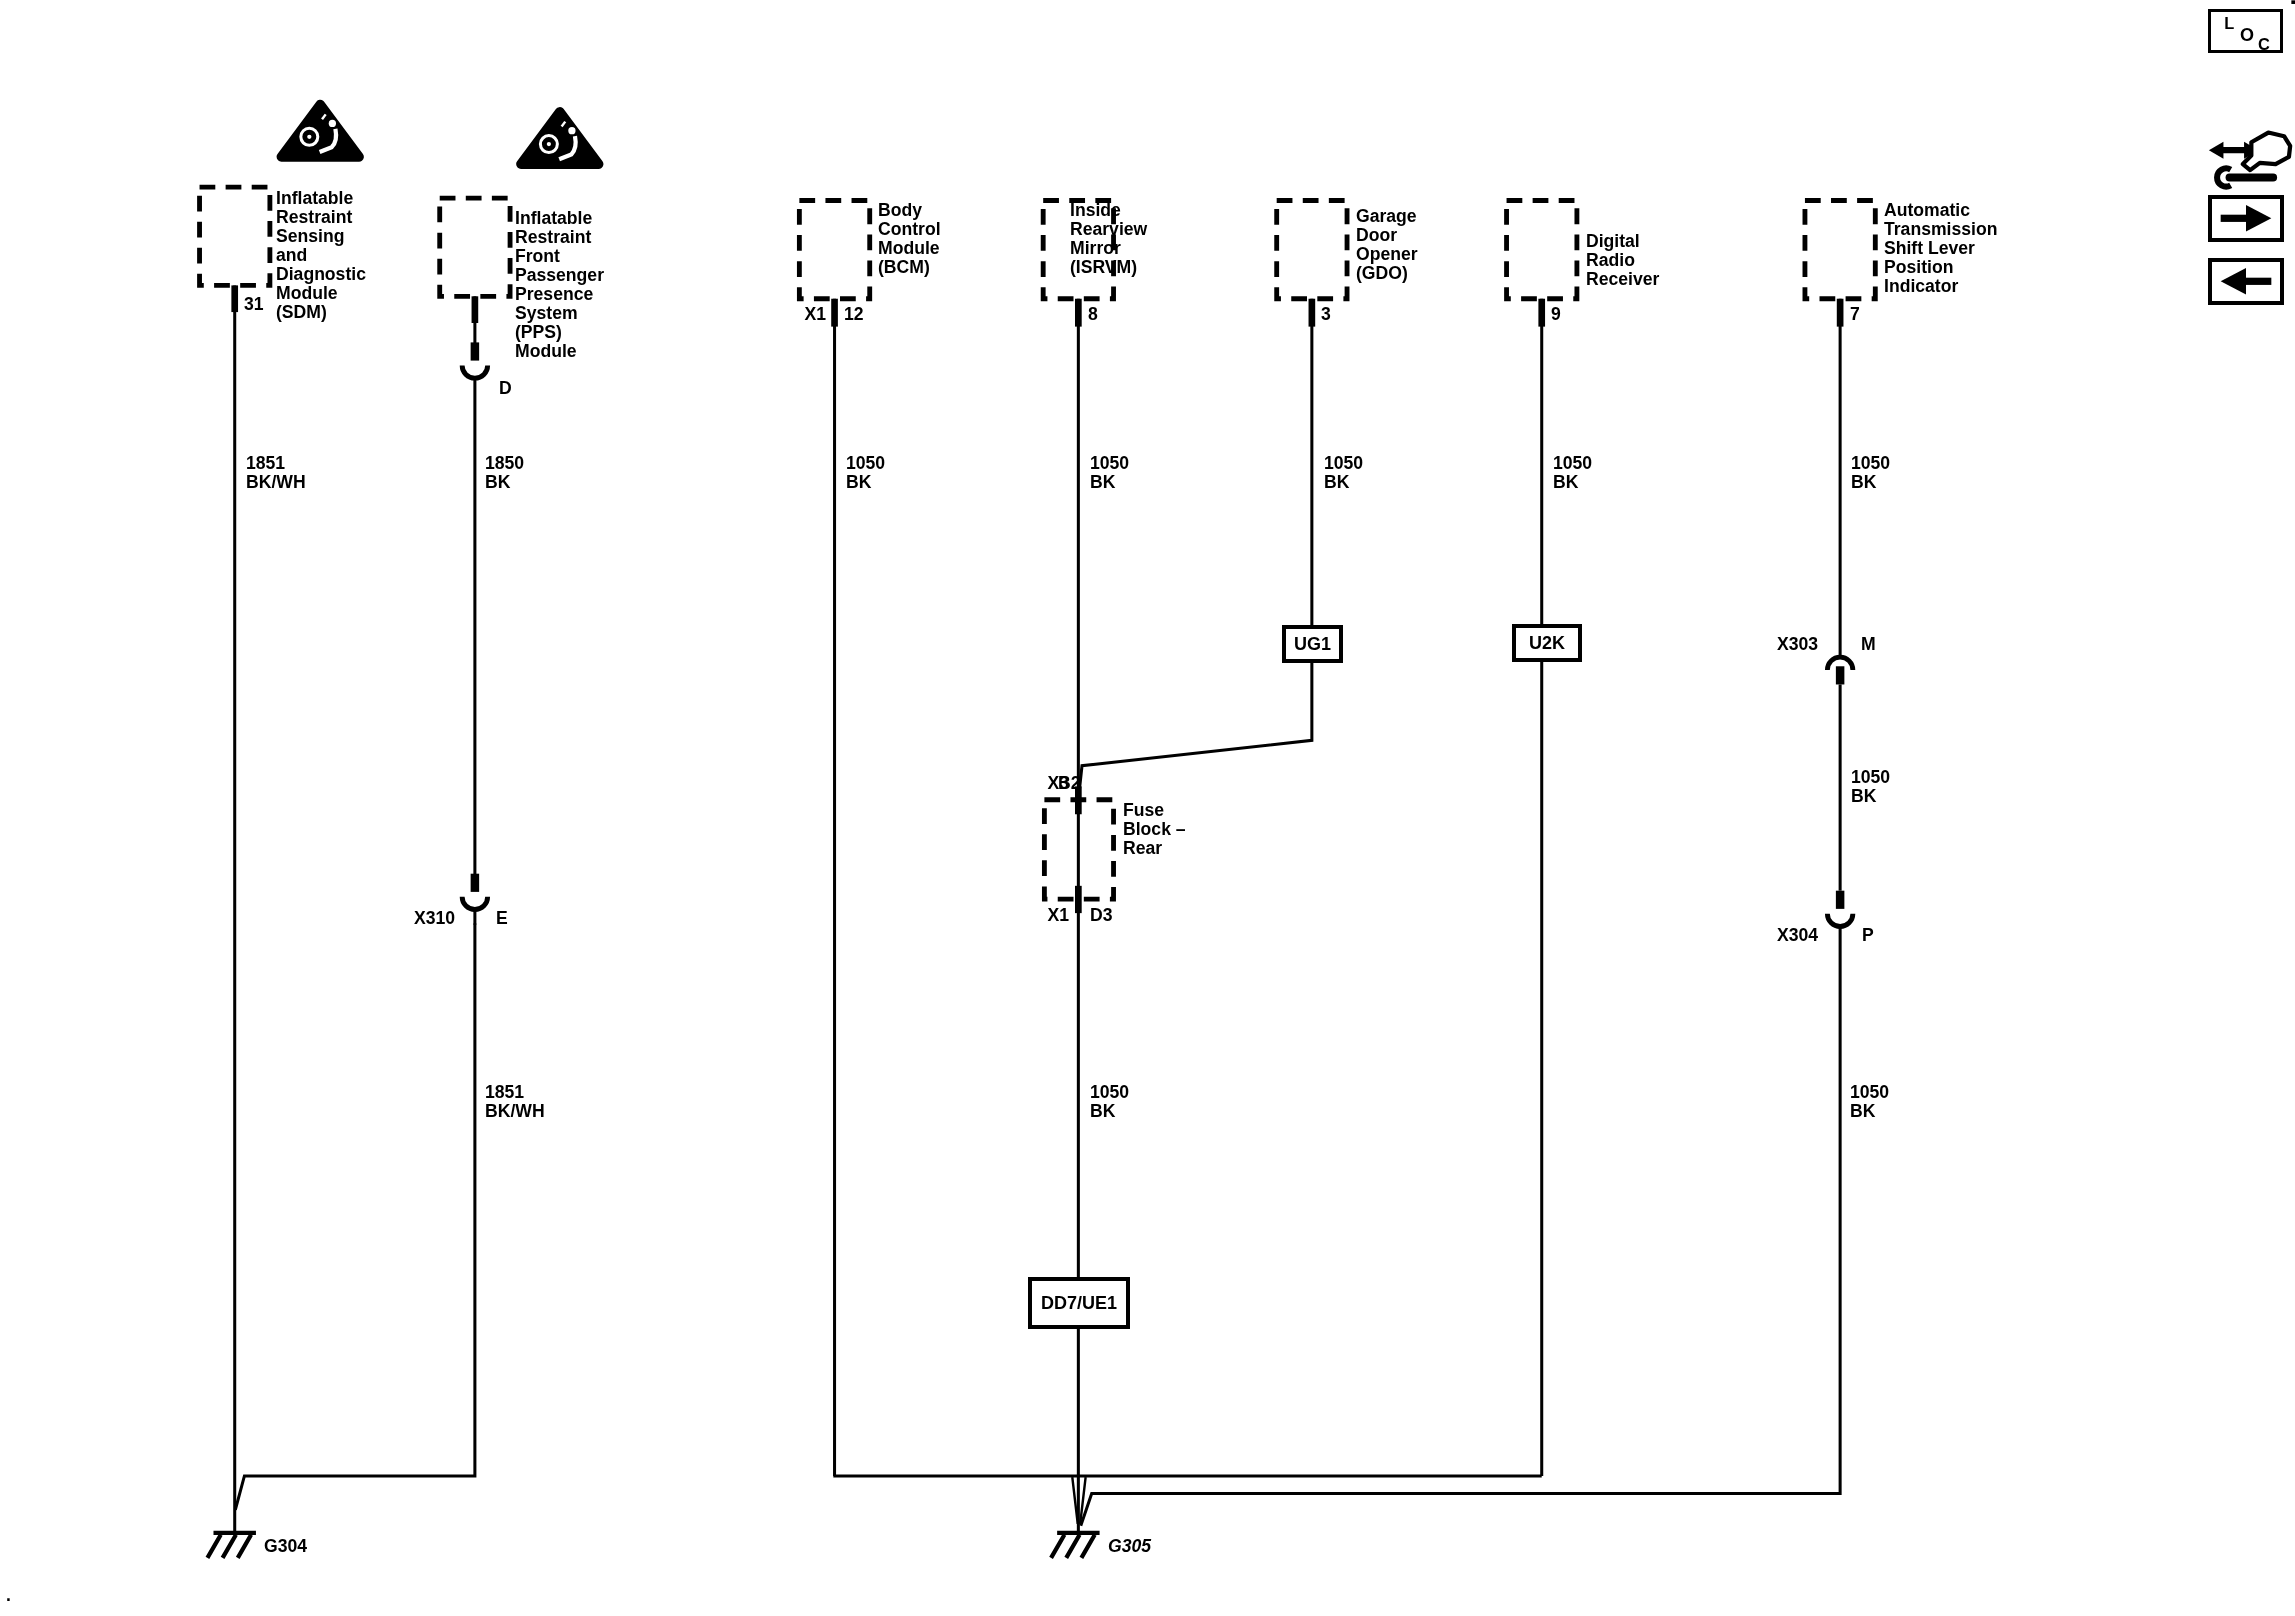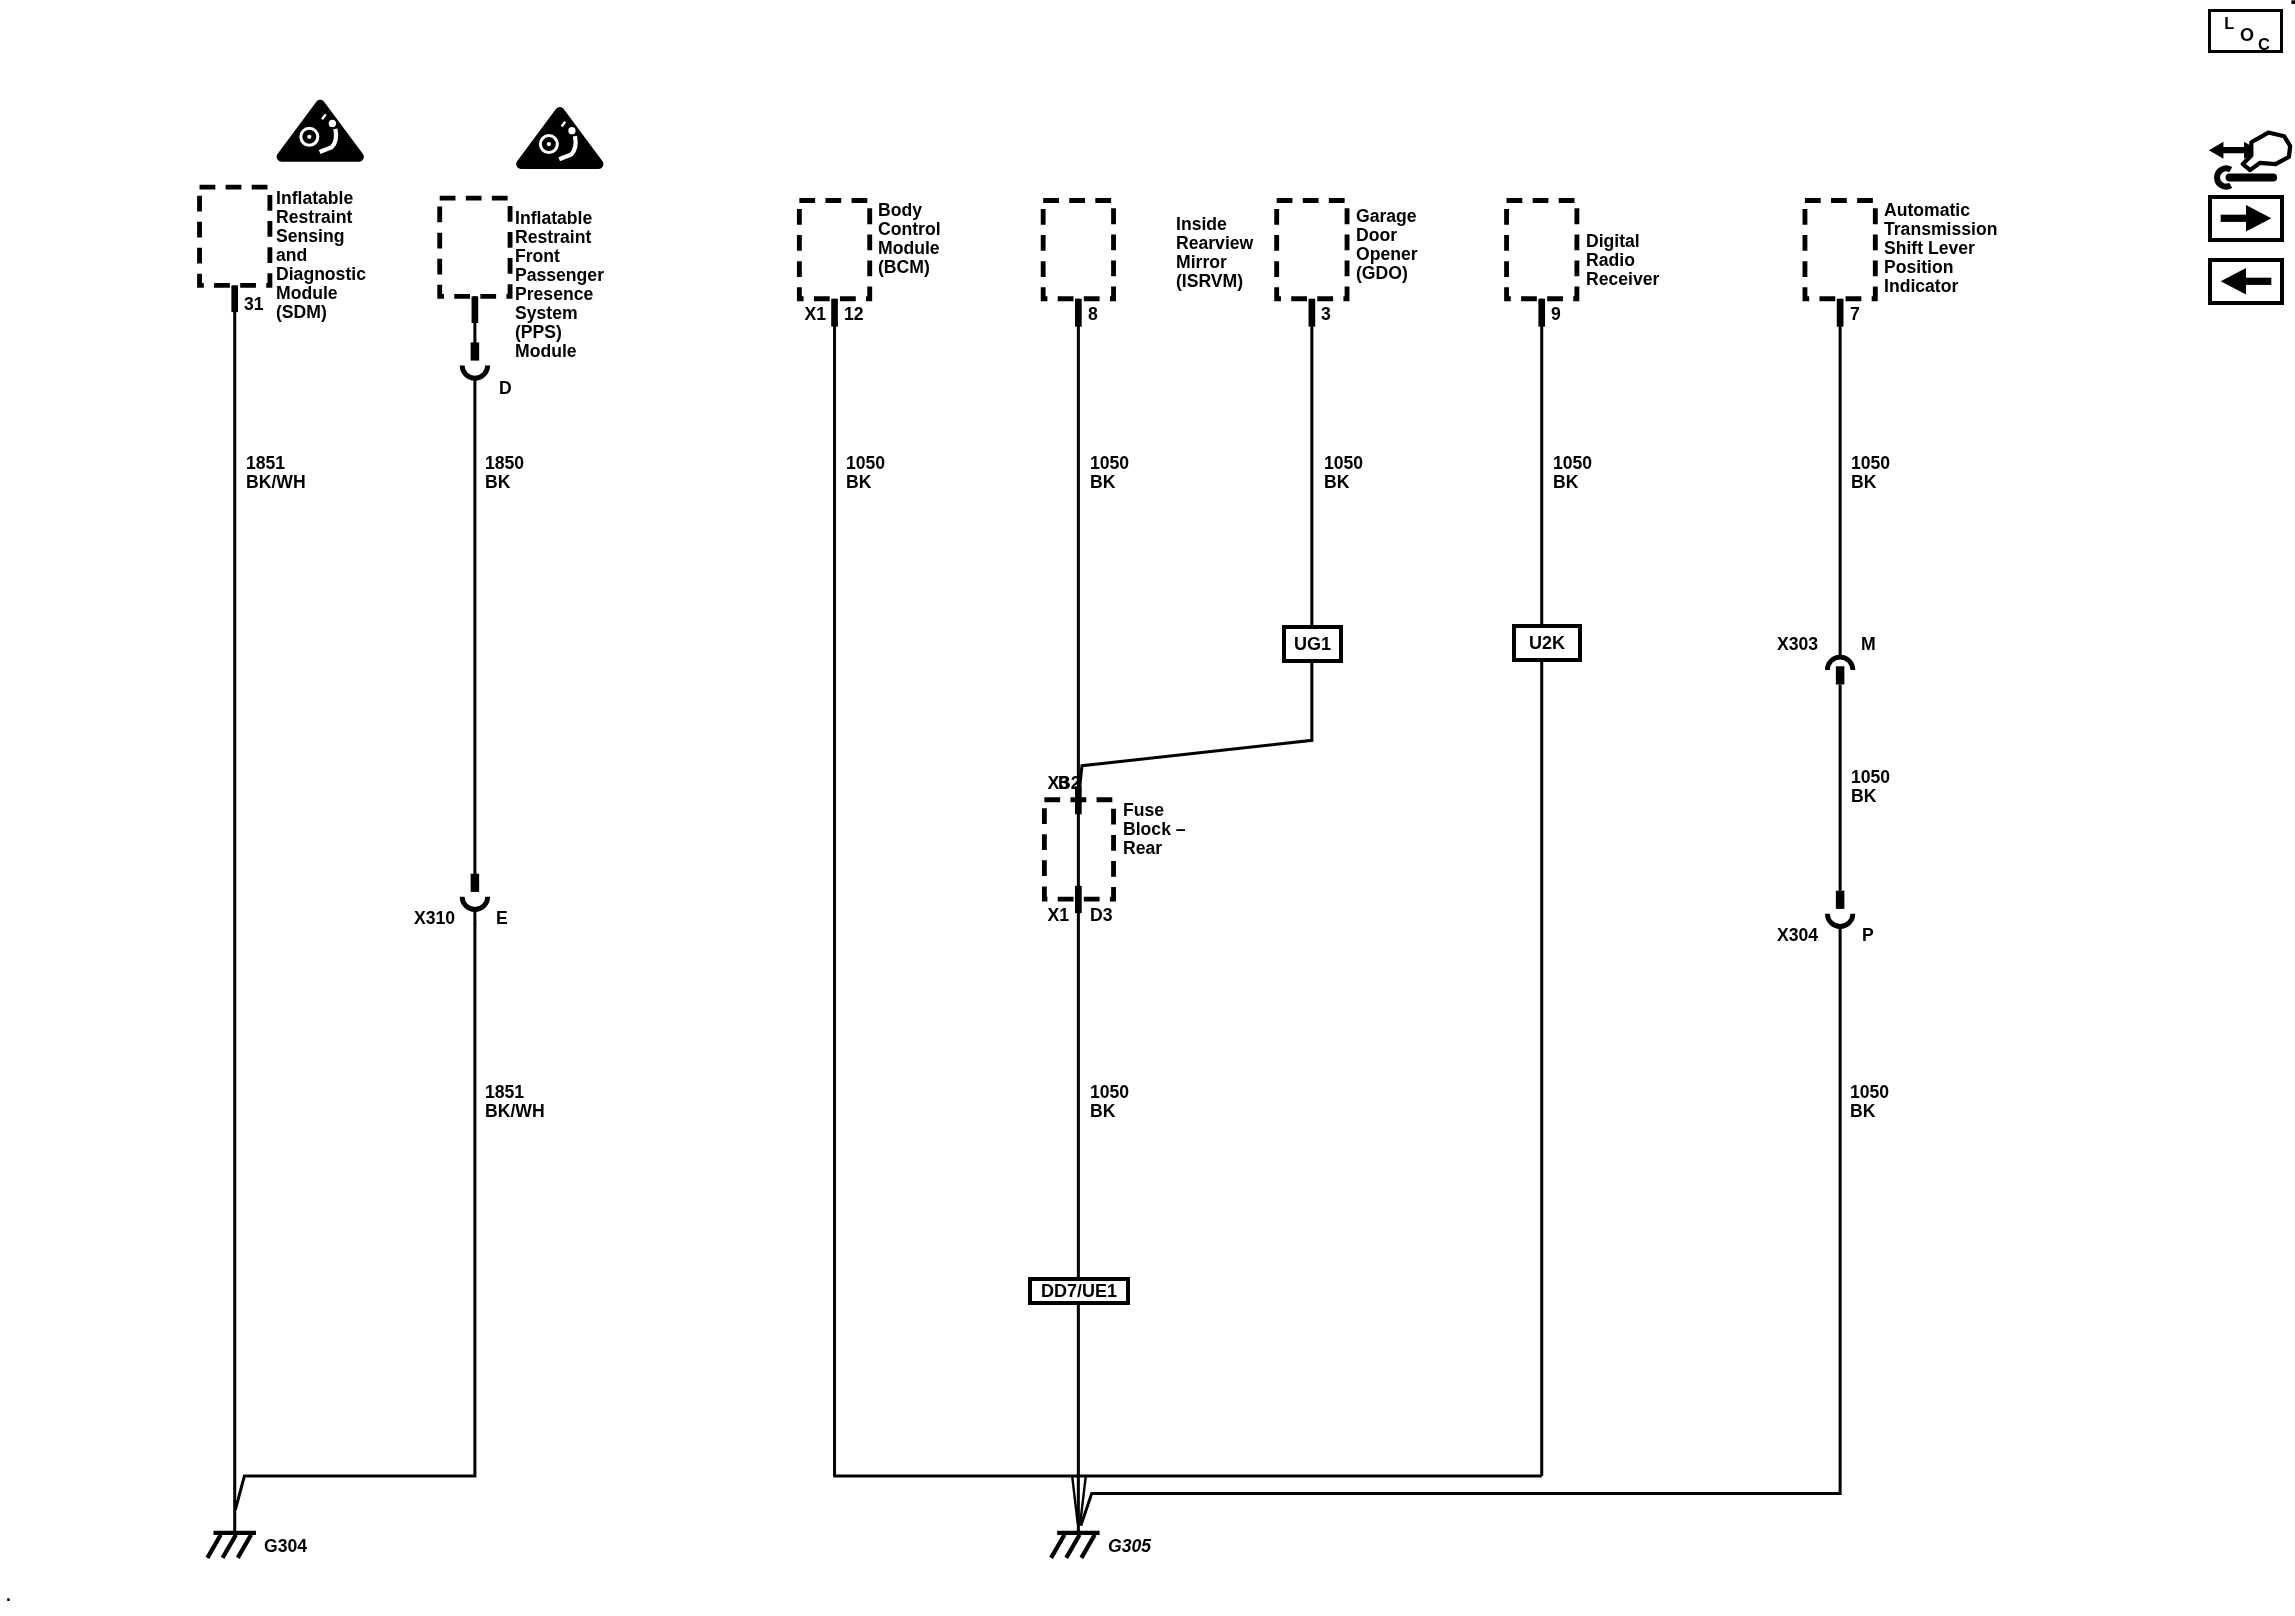--- a/index.html
+++ b/index.html
@@ -126,21 +126,21 @@
 
     <rect x="3778" y="0" width="6" height="6" fill="#000"></rect>
   </svg>
 
   <div class="bx" style="left:1282px;top:625px;width:61px;height:38px;">
     <span>UG1</span>
   </div>
   <div class="bx" style="left:1512px;top:624px;width:70px;height:38px;">
     <span>U2K</span>
   </div>
-  <div class="bx" style="left:1028px;top:1277px;width:102px;height:28px;">
+  <div class="bx" style="left:1028px;top:1277px;width:102px;height:52px;">
     <span>DD7/UE1</span>
   </div>
 
   <div class="loc" style="left:2208px;top:9px;width:75px;height:44px;">
     <span style="left:13.3px;top:2.4px;">L</span>
     <span style="left:29px;top:13.3px;font-size:18px;">O</span>
     <span style="left:47px;top:23px;">C</span>
   </div>
   <div class="navbx" style="left:2208px;top:195px;width:76px;height:47px;">
     <svg width="68" height="38" viewBox="0 0 112 63">
@@ -167,21 +167,21 @@
 Front
 Passenger
 Presence
 System
 (PPS)
 Module</div>
   <div class="lbl" style="left:878px;top:201px;">Body
 Control
 Module
 (BCM)</div>
-  <div class="lbl" style="left:1176px;top:201px;margin-top:14px;">Inside
+  <div class="lbl" style="left:1070px;top:201px;">Inside
 Rearview
 Mirror
 (ISRVM)</div>
   <div class="lbl" style="left:1356px;top:207px;">Garage
 Door
 Opener
 (GDO)</div>
   <div class="lbl" style="left:1586px;top:201px;margin-top:31px;">Digital
 Radio
 Receiver</div>

